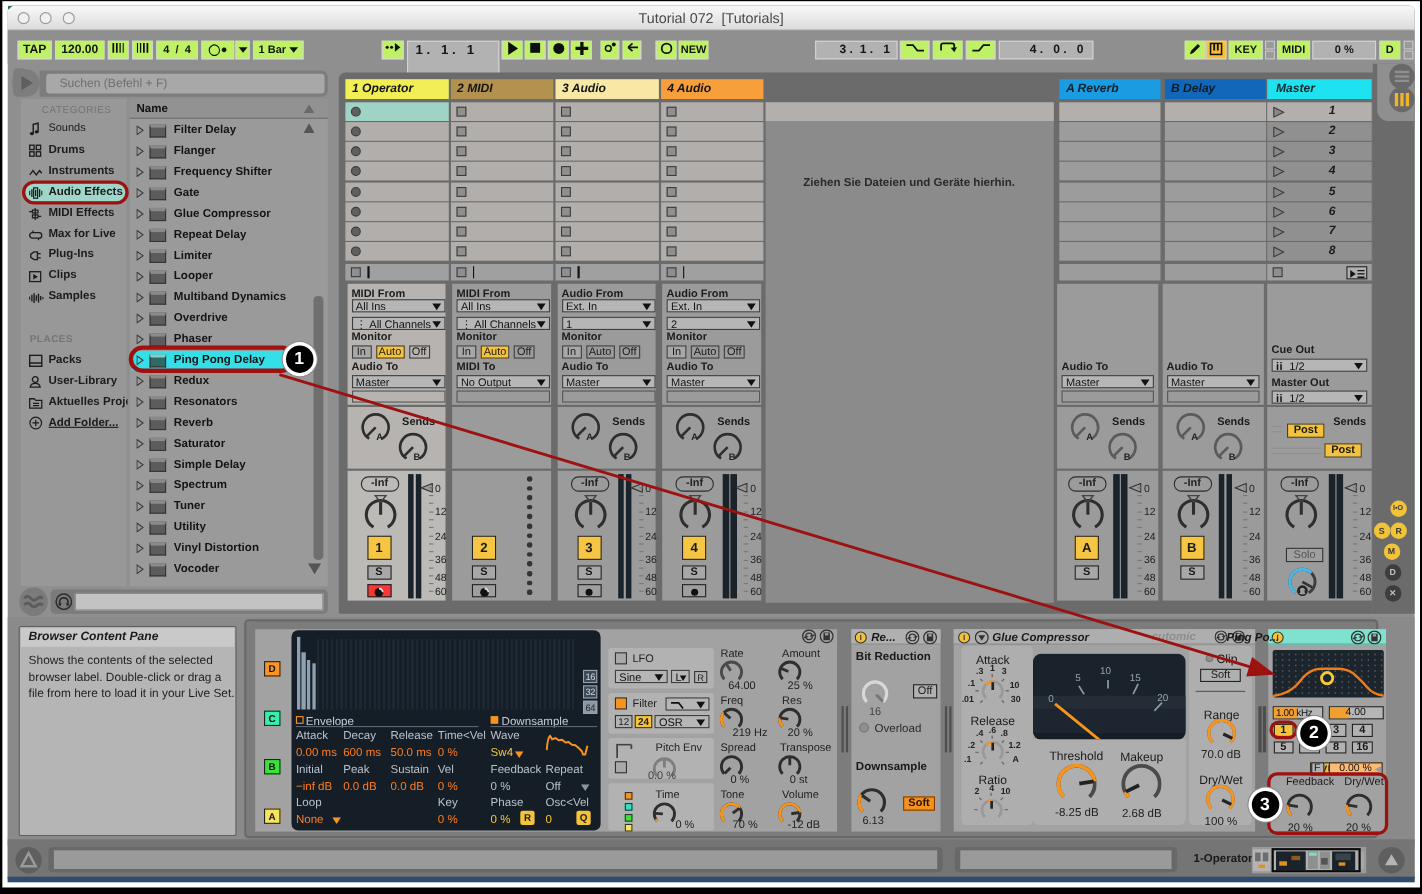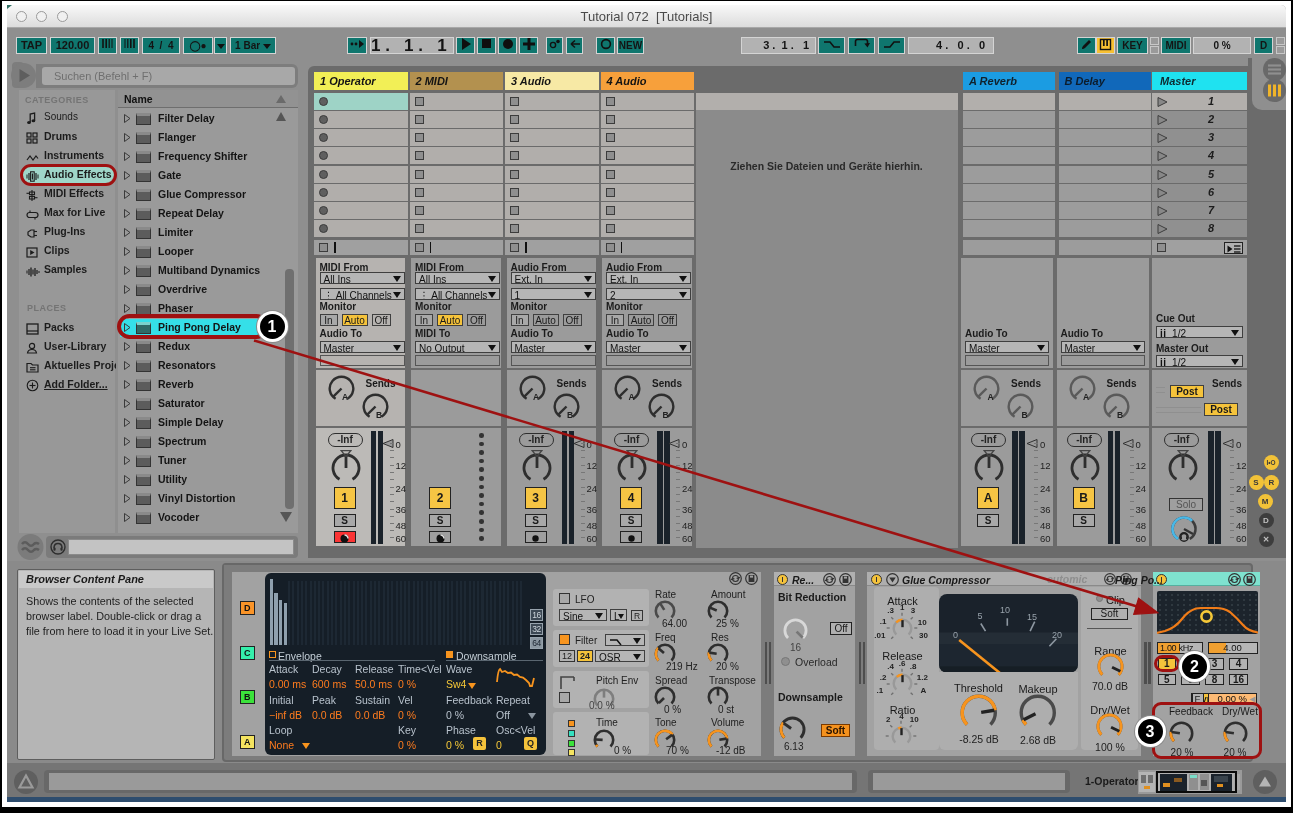--- a/index.html
+++ b/index.html
@@ -2,21 +2,21 @@
 <html><head><meta charset="utf-8"><style>
 html,body{margin:0;padding:0}
 body{width:1293px;height:813px;position:relative;background:#000;overflow:hidden;
  font-family:"Liberation Sans",sans-serif;-webkit-font-smoothing:antialiased}
 .abs{position:absolute;box-sizing:border-box}
 .dd{background:#b6b6b6;border:1px solid #3f3f3f;color:#111;font-size:10px;line-height:11px;
  padding:1px 3px;white-space:nowrap;overflow:hidden}
 .dd .ar{position:absolute;right:3px;top:3px;width:0;height:0;border-left:4.5px solid transparent;
  border-right:4.5px solid transparent;border-top:6px solid #111}
 .lbl{font-size:10px;font-weight:bold;color:#1c1c1c;line-height:11px;white-space:nowrap}
-.cbtn{background:#0f766e;border:1px solid #d4d4d4;color:#141414;font-size:11px;font-weight:bold;
+.cbtn{background:#bef264;border:1px solid #d4d4d4;color:#141414;font-size:11px;font-weight:bold;
  text-align:center;white-space:nowrap}
 </style></head><body>
 
 <div class="abs" style="left:2px;top:1px;width:1289px;height:806px;background:#ffffff"></div>
 <div class="abs" style="left:7px;top:5px;width:1279px;height:797px;background:#8f8f8f;border-radius:5px 5px 0 0"></div>
 <div class="abs" style="left:7px;top:5px;width:1279px;height:23px;background:linear-gradient(#f8f8f8,#dcdcdc);border-radius:5px 5px 0 0;border-bottom:1px solid #a8a8a8"></div>
 <div class="abs" style="left:16px;top:11px;width:11px;height:11px;border:1.4px solid #9a9a9a;border-radius:50%;background:#f0f0f0"></div>
 <div class="abs" style="left:36px;top:11px;width:11px;height:11px;border:1.4px solid #9a9a9a;border-radius:50%;background:#f0f0f0"></div>
 <div class="abs" style="left:57px;top:11px;width:11px;height:11px;border:1.4px solid #9a9a9a;border-radius:50%;background:#f0f0f0"></div>
 <div class="abs" style="left:400px;top:9px;width:493px;height:16px;text-align:center;font-size:13px;color:#4a4a4a">Tutorial 072&nbsp;&nbsp;[Tutorials]</div>
@@ -42,21 +42,21 @@
     </svg></div>
 <div class="abs cbtn" style="left:142px;top:37px;width:38px;height:17px;line-height:15px;font-size:10px;">4&nbsp;&nbsp;/&nbsp;&nbsp;4</div>
 <div class="abs cbtn" style="left:183px;top:37px;width:30px;height:17px;line-height:15px;font-size:11px;"><span style="font-size:10px">◯</span><span style="font-size:10px">●</span></div>
 <div class="abs cbtn" style="left:214px;top:37px;width:13px;height:17px;line-height:15px;font-size:11px;"><span style="display:inline-block;width:0;height:0;border-left:4px solid transparent;border-right:4px solid transparent;border-top:5px solid #111;vertical-align:middle"></span></div>
 <div class="abs cbtn" style="left:230px;top:37px;width:46px;height:17px;line-height:15px;font-size:10px;">1 Bar <span style="display:inline-block;width:0;height:0;border-left:4px solid transparent;border-right:4px solid transparent;border-top:5px solid #111;vertical-align:middle"></span></div>
 <div class="abs cbtn" style="left:347px;top:37px;width:20px;height:17px;line-height:15px;font-size:11px;"><svg width="16" height="10" viewBox="0 0 16 10">
       <circle cx="3" cy="5" r="1.4" fill="#111"></circle>
       <circle cx="7" cy="5" r="1.4" fill="#111"></circle>
       <path d="M10 1 L15 5 L10 9 Z" fill="#111"></path>
     </svg></div>
-<div class="abs cbtn" style="left:370px;top:37px;width:84px;height:17px;line-height:15px;font-size:17px;background:#b2b2b2;text-align:right;padding-right:8px">1 .&nbsp;&nbsp;&nbsp;1 .&nbsp;&nbsp;&nbsp;1</div>
+<div class="abs cbtn" style="left:370px;top:37px;width:84px;height:34px;line-height:15px;font-size:12px;background:#b2b2b2;text-align:right;padding-right:22px">1 .&nbsp;&nbsp;&nbsp;1 .&nbsp;&nbsp;&nbsp;1</div>
 <div class="abs cbtn" style="left:456px;top:37px;width:19px;height:17px;line-height:15px;font-size:11px;"><svg width="12" height="12" viewBox="0 0 12 12">
       <path d="M2 0 L11 6 L2 12 Z" fill="#0f0f0f"></path>
     </svg></div>
 <div class="abs cbtn" style="left:477px;top:37px;width:19px;height:17px;line-height:15px;font-size:11px;"><svg width="11" height="11" viewBox="0 0 11 11">
       <rect x="1" y="1" width="9" height="9" fill="#0f0f0f"></rect>
     </svg></div>
 <div class="abs cbtn" style="left:498px;top:37px;width:19px;height:17px;line-height:15px;font-size:11px;"><svg width="12" height="12" viewBox="0 0 12 12">
       <circle cx="6" cy="6" r="5" fill="#0f0f0f"></circle>
     </svg></div>
 <div class="abs cbtn" style="left:519px;top:37px;width:19px;height:17px;line-height:15px;font-size:11px;"><svg width="12" height="12" viewBox="0 0 12 12">
@@ -103,21 +103,21 @@
 <div class="abs" style="left:1276px;top:37px;width:9px;height:8px;background:#9a9a9a;border:1px solid #c8c8c8"></div>
 <div class="abs" style="left:1276px;top:46px;width:9px;height:8px;background:#9a9a9a;border:1px solid #c8c8c8"></div>
 <div class="abs" style="left:12px;top:62px;width:12px;height:26px;background:#7d7d7d;border-radius:4px"></div>
 <svg class="abs" style="left:10px;top:62px" width="28" height="27" viewBox="0 0 28 27">
     <circle cx="13.5" cy="13.5" r="12.5" fill="#7d7d7d"></circle>
     <path d="M9.5 7 L20 13.5 L9.5 20 Z" fill="#5e5e5e"></path>
   </svg>
 <div class="abs" style="left:36px;top:64px;width:262px;height:24px;background:#7d7d7d;border-radius:0 6px 6px 0"></div>
 <div class="abs" style="left:42px;top:67px;width:253px;height:18px;background:#a8a8a8;border-radius:3px;color:#6f6f6f;font-size:11px;line-height:18px;padding-left:12px">Suchen (Befehl + F)</div>
 <div class="abs" style="left:19px;top:90px;width:96px;height:443px;background:#989898"></div>
-<div class="abs" style="left:25px;top:95px;width:80px;height:11px;font-size:9px;font-weight:bold;color:#747474;letter-spacing:0.5px">CATEGORIES</div>
+<div class="abs" style="left:38px;top:95px;width:80px;height:11px;font-size:9px;font-weight:normal;color:#747474;letter-spacing:0.5px">CATEGORIES</div>
 <div class="abs" style="left:26px;top:110.5px;width:14px;height:13px;"><svg width="12" height="13" viewBox="0 0 12 13">
       <path d="M4.2 10.2 V2 L8.6 1 V8.6" stroke="#1c1c1c" stroke-width="1.3" fill="none"></path>
       <ellipse cx="3" cy="10.4" rx="1.9" ry="1.5" fill="#1c1c1c"></ellipse>
       <ellipse cx="7.4" cy="8.8" rx="1.9" ry="1.5" fill="#1c1c1c"></ellipse>
     </svg></div>
 <div class="abs" style="left:44px;top:110.5px;width:70px;height:13px;font-size:10px;font-weight:normal;color:#1c1c1c">Sounds</div>
 <div class="abs" style="left:26px;top:129.6px;width:14px;height:13px;"><svg width="12" height="12" viewBox="0 0 12 12">
       <g fill="none" stroke="#1c1c1c" stroke-width="1.2">
         <rect x="1" y="1" width="4" height="4"></rect>
         <rect x="7" y="1" width="4" height="4"></rect>

